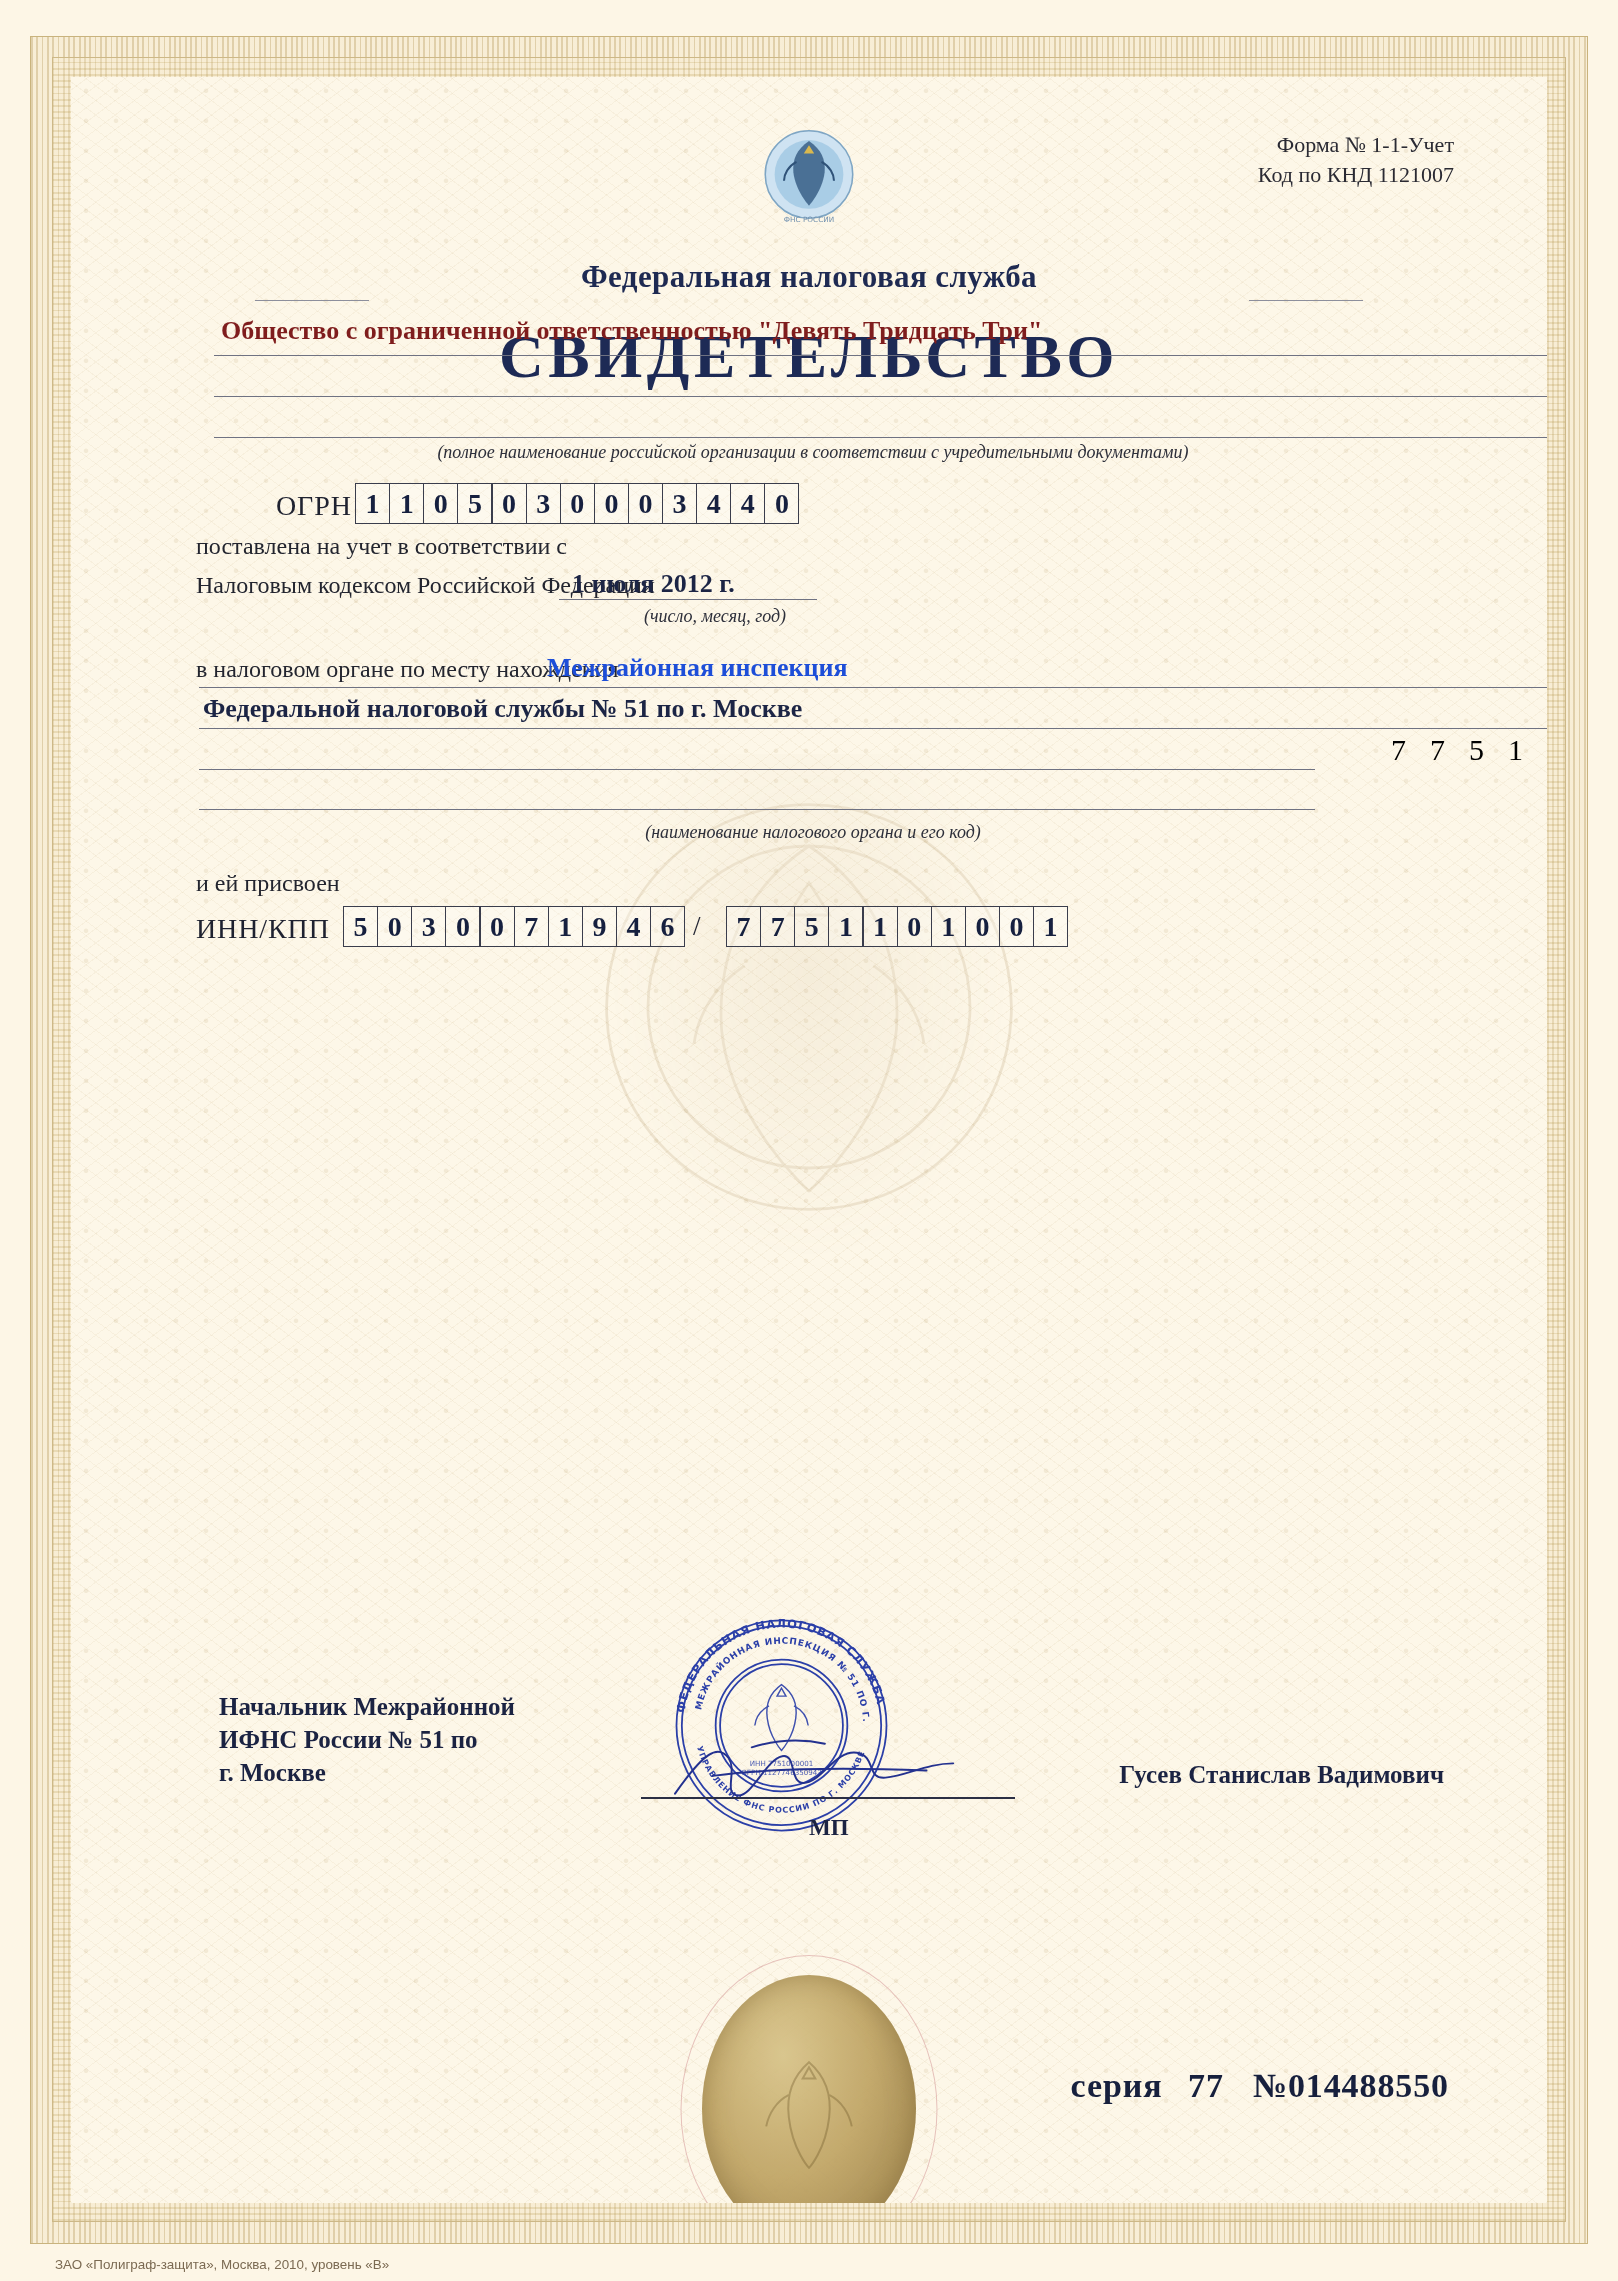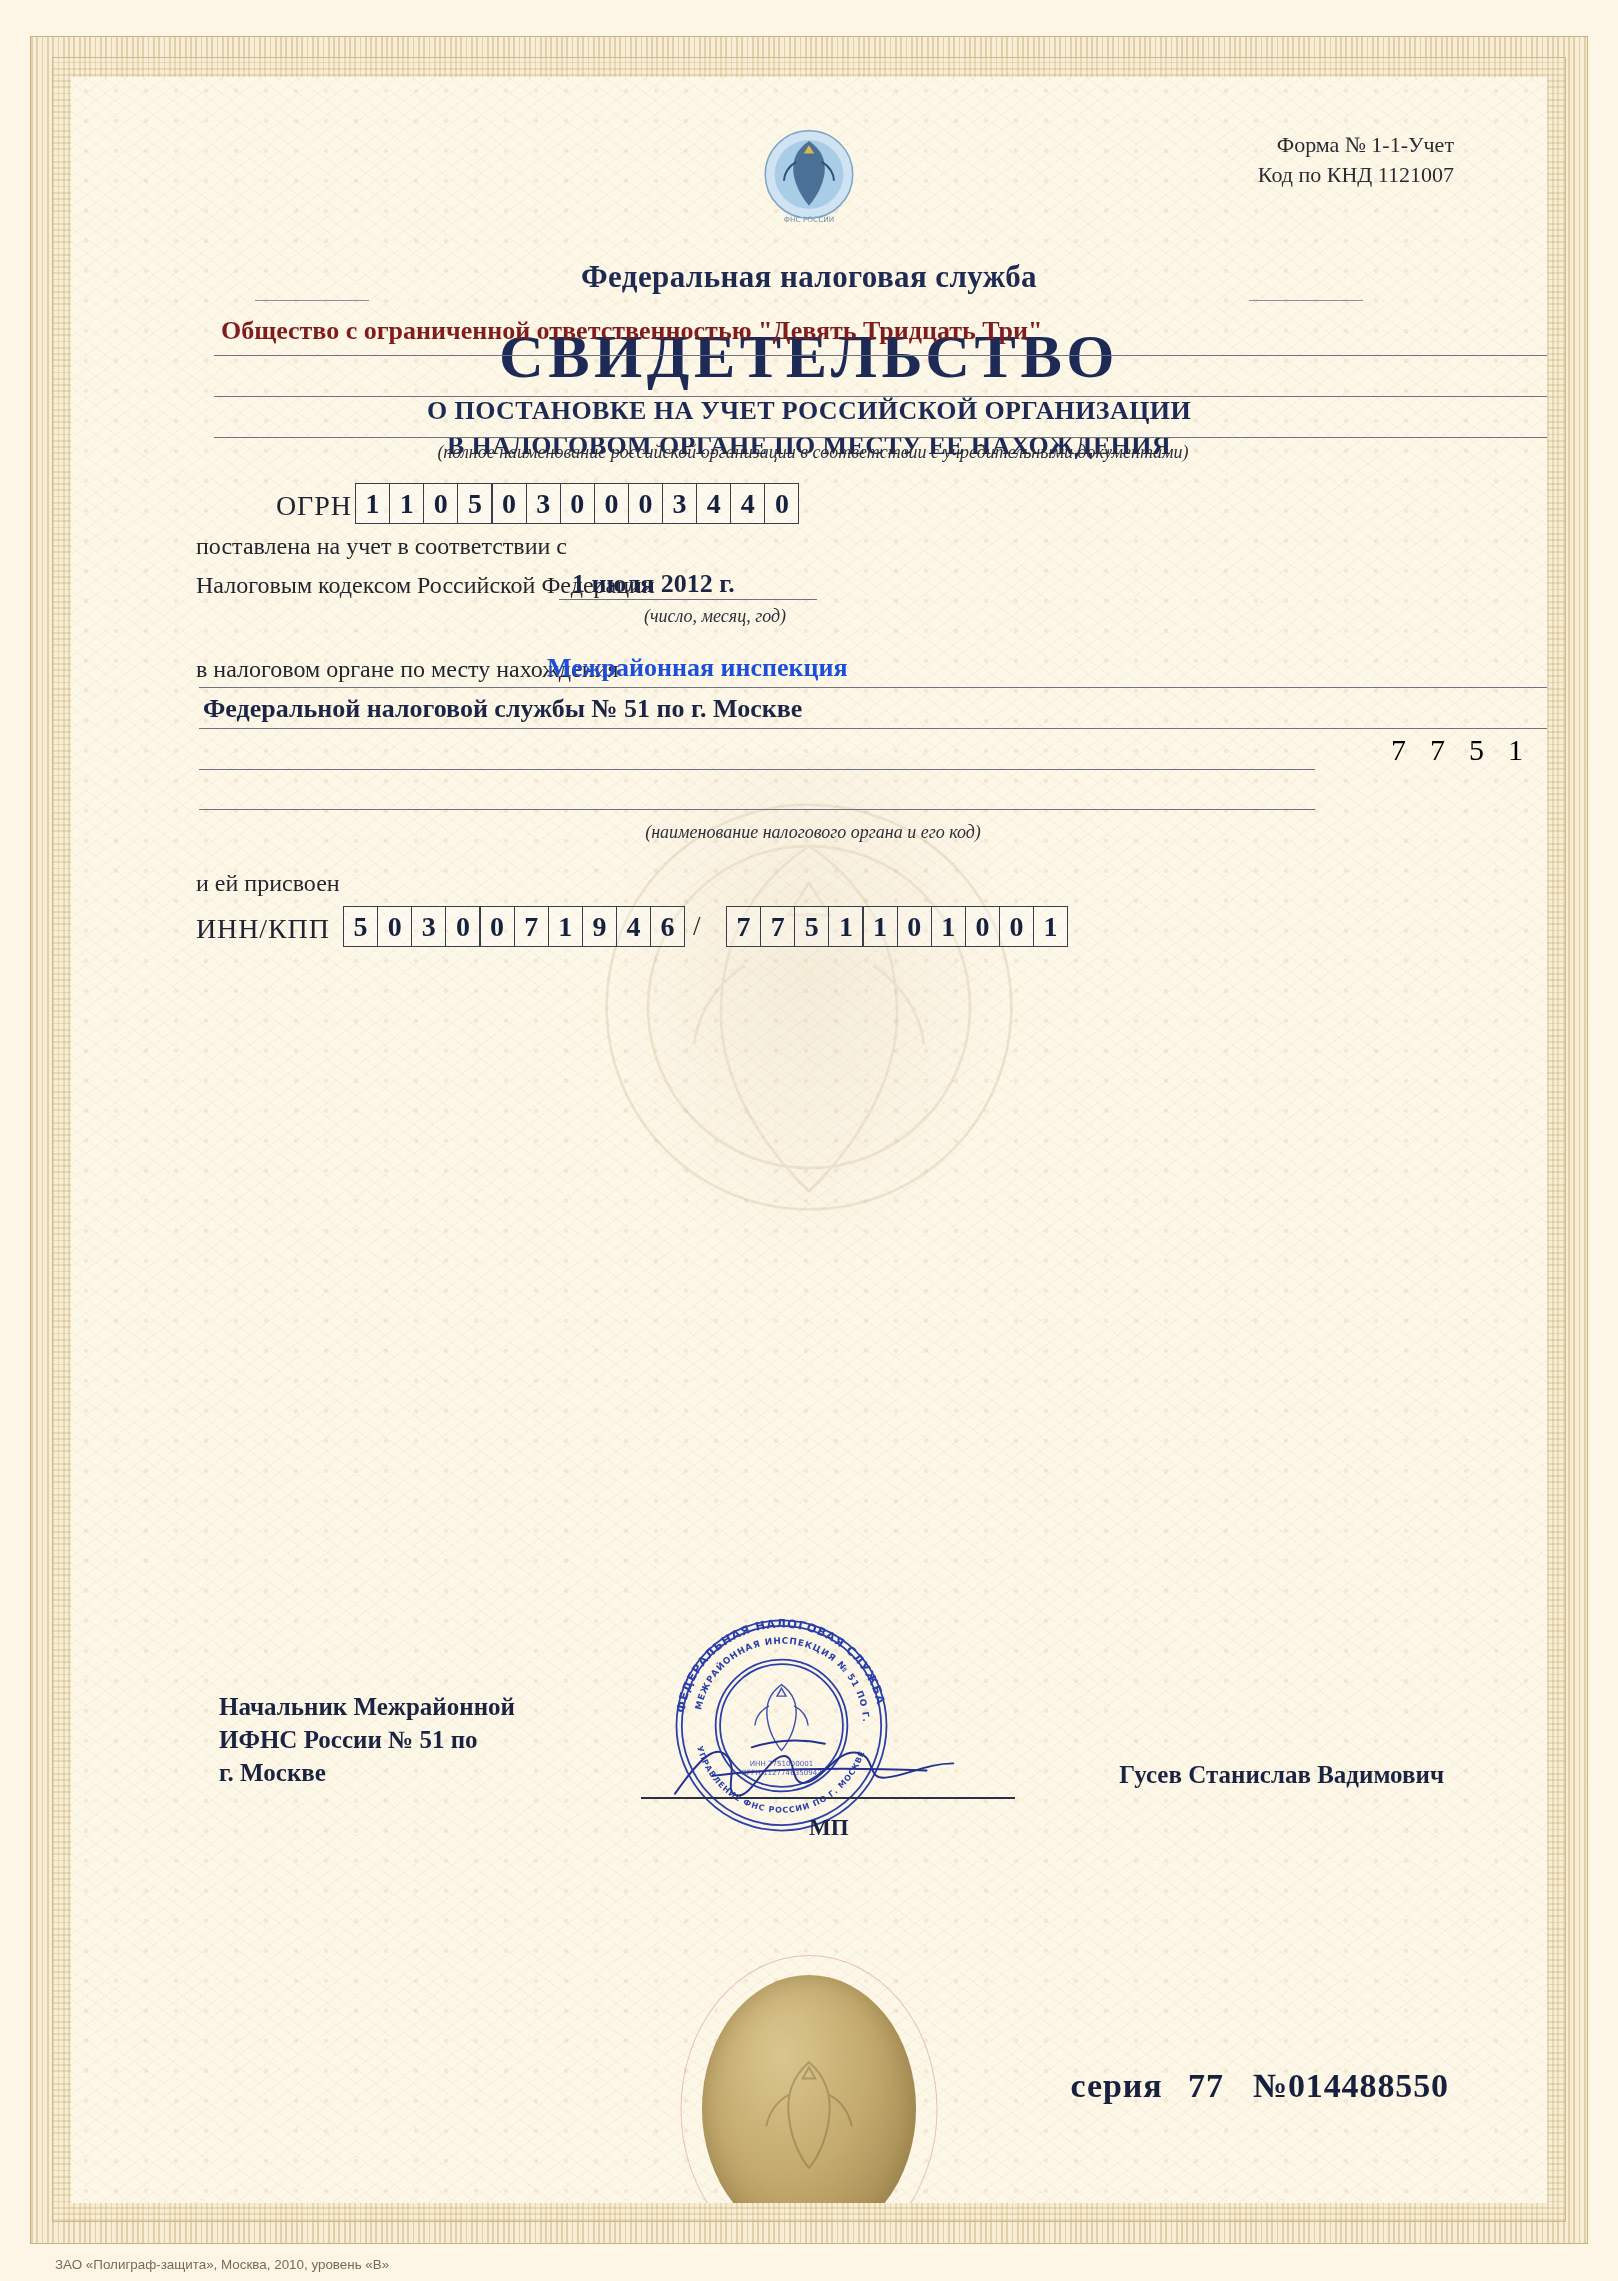--- a/index.html
+++ b/index.html
@@ -348,24 +348,20 @@
 
       <div class="form-code">
         <div>Форма № 1-1-Учет</div>
         <div>Код по КНД 1121007</div>
       </div>
 
       <div class="fns-rule left"></div>
       <div class="fns-rule right"></div>
       <div class="fns-title">Федеральная налоговая служба</div>
       <div class="main-title">СВИДЕТЕЛЬСТВО</div>
-      <div class="subtitle">
-        <div>О ПОСТАНОВКЕ НА УЧЕТ РОССИЙСКОЙ ОРГАНИЗАЦИИ</div>
-        <div>В НАЛОГОВОМ ОРГАНЕ  ПО МЕСТУ ЕЕ НАХОЖДЕНИЯ</div>
-      </div>
 
       <div class="org-name">Общество с ограниченной ответственностью "Девять Тридцать Три"</div>
       <div class="ul-line" style="left:143px; right:0; top:278px;"></div>
       <div class="ul-line" style="left:143px; right:0; top:319px;"></div>
       <div class="ul-line" style="left:143px; right:0; top:360px;"></div>
       <div class="hint" style="top:365px;">(полное наименование российской организации в соответствии с учредительными документами)</div>
 
       <div class="label-ogrn" style="left:205px; top:413px;">ОГРН</div>
       <div class="boxes" id="ogrn-boxes" style="left:285px; top:406px;">
           <div class="cell">1</div>

